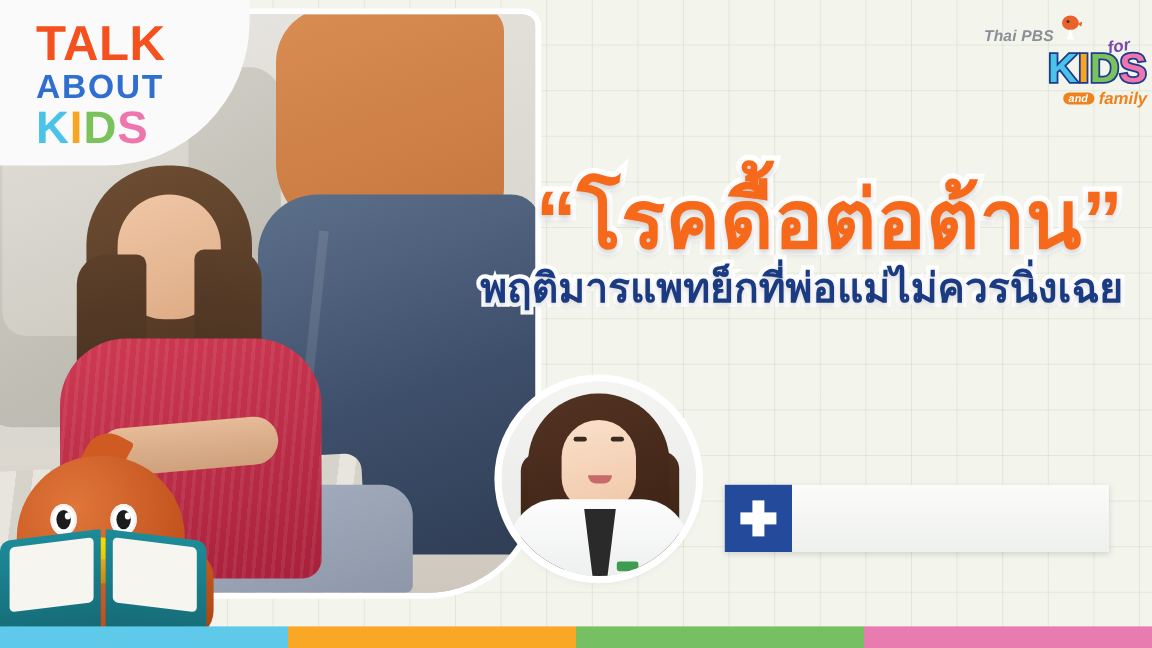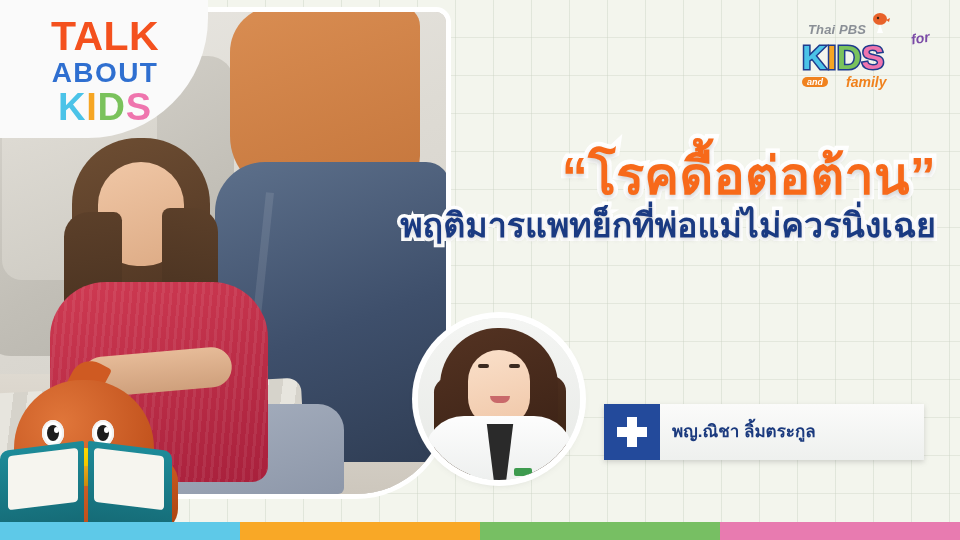--- a/index.html
+++ b/index.html
@@ -29,30 +29,30 @@
     border-bottom-right-radius:120px;
     z-index:6;
   }
   .tak-logo{
     position:absolute; left:30px; top:16px; z-index:7;
     width:150px;
     line-height:1;
     font-weight:700;
     letter-spacing:.02em;
   }
-  .tak-row{ display:block; white-space:nowrap;text-align:center; }
+  .tak-row{ display:block; white-space:nowrap; }
   .tak-talk{ font-size:41px; color:#f4511e; letter-spacing:.01em; }
   .tak-about{ font-size:28px; color:#2f6fd0; letter-spacing:.05em; margin-top:2px;}
   .tak-kids{ font-size:38px; letter-spacing:.02em; margin-top:1px;}
   .k1{color:#4bc3e8;} .k2{color:#f6a623;} .k3{color:#7ac25c;} .k4{color:#ef75ae;}
 
   
   .pbs-logo{
-    position:absolute; right:16px; top:8px; z-index:7;
-    width:142px; height:78px; text-align:left;
+    position:absolute; right:4px; top:8px; z-index:7;
+    width:142px; height:78px; text-align:right;
   }
   .pbs-top{
     font-size:13px; font-weight:700; font-style:italic;
     color:#8a8f96; letter-spacing:.01em;
     position:absolute; left:6px; top:14px;
   }
   .pbs-for{
     position:absolute; right:14px; top:22px;
     font-size:14px; font-style:italic; font-weight:700;
     color:#7a4aa6; transform:rotate(-10deg);
@@ -70,21 +70,21 @@
   .pbs-kids .p1{color:#4bc3e8;} .pbs-kids .p2{color:#f6a623;}
   .pbs-kids .p3{color:#7ac25c;} .pbs-kids .p4{color:#ef75ae;}
   .pbs-andfam{
     position:absolute; left:0; right:0; bottom:-4px;
     font-size:14px; font-style:italic; font-weight:700;
     color:#f0821e;
   }
   .pbs-and-pill{
     display:inline-block; background:#f0821e; color:#fff;
     font-size:9px; border-radius:8px; padding:0 5px;
-    vertical-align:2px; margin-right:18px; 
+    vertical-align:2px; margin-right:4px; 
   }
 
   
   .photo-card{
     position:absolute;
     left:-6px; top:12px; width:452px; height:482px;
     border-radius:118px 10px 90px 10px;
     overflow:hidden;
     box-shadow:0 0 0 5px #ffffff;
     z-index:3;
@@ -198,21 +198,21 @@
   .m-page-l,.m-page-r{position:absolute;top:6px;width:70px;height:54px;background:#f6f5ef;}
   .m-page-l{left:8px;transform:skewY(-7deg);border-radius:4px;}
   .m-page-r{right:8px;transform:skewY(7deg);border-radius:4px;}
 
   
   .title-wrap{
     position:absolute; right:24px; top:150px; z-index:8; text-align:right;
     width:620px;
   }
   .main-title{
-    font-size:52px; line-height:1.02; font-weight:700;
+    font-size:68px; line-height:1.02; font-weight:700;
     color:#f7691a;
     -webkit-text-stroke:9px #ffffff;
     paint-order:stroke fill;
     text-shadow:0 3px 5px rgba(120,120,120,.35);
     letter-spacing:.005em;
     white-space:nowrap;
   }
   .sub-title{
     margin-top:4px;
     font-size:34px; line-height:1.1; font-weight:700;
@@ -366,21 +366,20 @@
     <div class="d-coat"></div>
     <div class="d-inner"></div>
     <div class="d-badge"></div>
   </div>
 
   <div class="name-card">
     <div class="nc-icon" style="background: rgb(35, 74, 155);">
       <div class="nc-cross"></div>
     </div>
     <div class="nc-text">
-      <div class="nc-name">พญ.ณิชา ลิ้มตระกูล</div>
     </div>
   </div>
 
   <div class="bottom-bar">
     <div class="bb" style="background: rgb(94, 201, 232);"></div>
     <div class="bb" style="background: rgb(249, 168, 38);"></div>
     <div class="bb" style="background: rgb(119, 191, 99);"></div>
     <div class="bb" style="background: rgb(232, 123, 176);"></div>
   </div>
 

